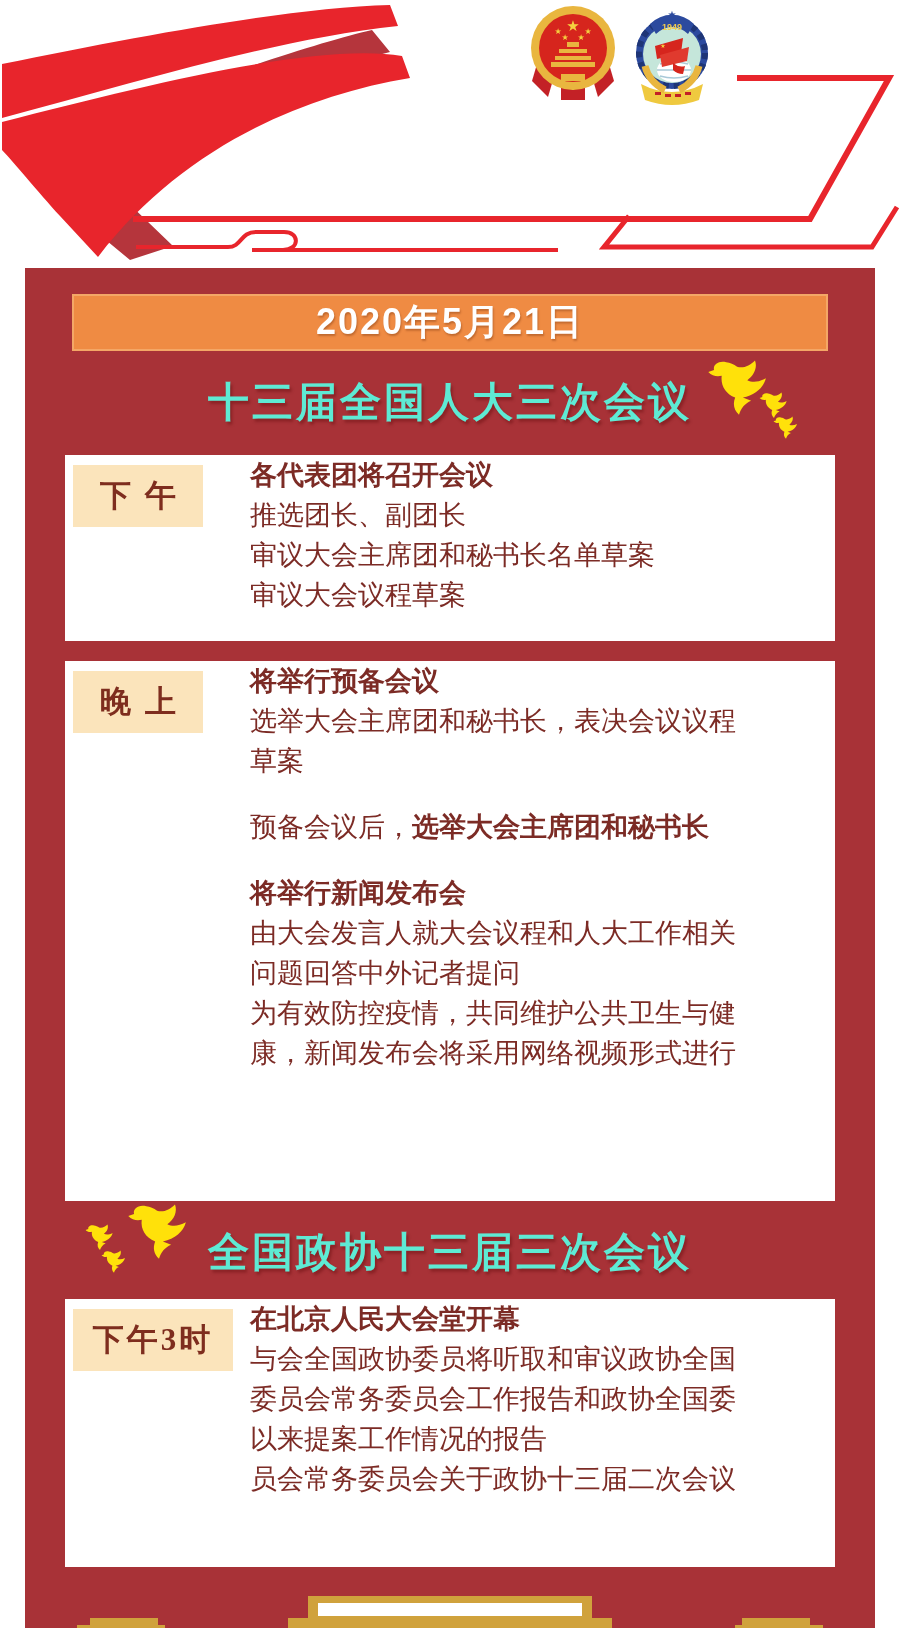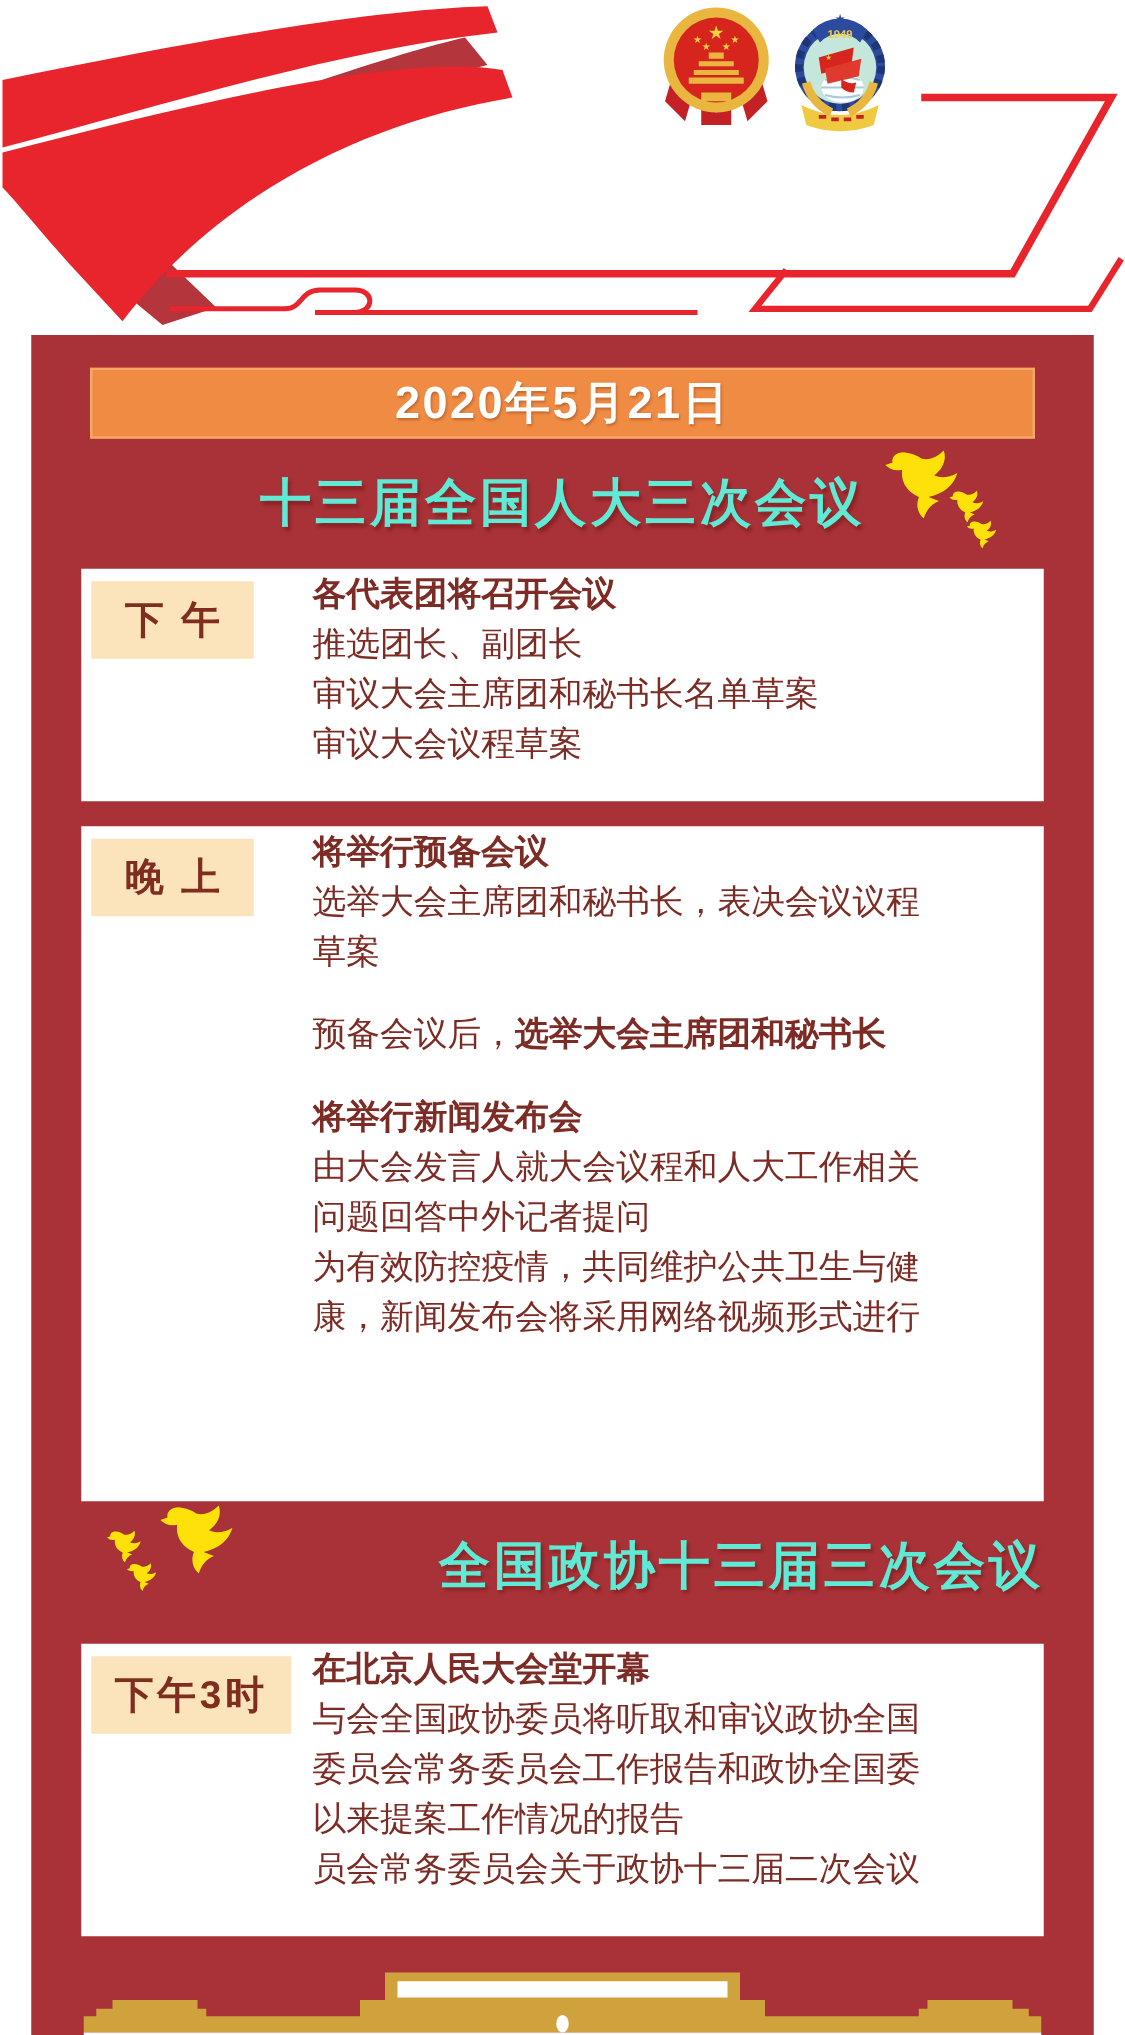--- a/index.html
+++ b/index.html
@@ -36,34 +36,34 @@
     margin:26px auto 0;width:756px;height:57px;background:var(--orange);
     box-shadow:inset 0 0 0 2px rgba(255,220,170,.35);
     display:flex;align-items:center;justify-content:center;
     color:#fff;font-size:36px;font-weight:800;letter-spacing:2px;
     text-shadow:1px 2px 2px rgba(90,30,0,.3);
   }
   .section-heading{
     position:relative;margin:18px auto 0;width:770px;height:66px;
     display:flex;align-items:center;justify-content:center;
   }
-  .section-heading.second{margin-top:16px;height:70px;justify-content:flex-end;}
+  .section-heading.second{margin-top:16px;height:70px;}
   .heading-text{
     color:#5eead4;font-size:41px;font-weight:900;letter-spacing:3px;white-space:nowrap;
     text-shadow:2px 3px 3px rgba(80,0,0,.35);
   }
   .doves{position:absolute;pointer-events:none;}
   .doves-right{right:16px;top:-12px;}
   .doves-left{left:14px;top:-16px;}
   .card{
-    position:relative;margin:20px auto 0;width:770px;background:#fff;overflow:hidden;
+    position:relative;margin:20px auto 0;width:770px;background:#fff;overflow:hidden;font-family:Liberation Serif, serif;
   }
   .card-1{height:186px;}
   .card-2{height:540px;}
-  .card-3{height:234px;margin-top:28px;}
+  .card-3{height:268px;margin-top:12px;}
   .time-label{
     position:absolute;left:8px;top:10px;width:130px;height:62px;background:var(--cream);
     display:flex;align-items:center;justify-content:center;
     color:#7E2D1E;font-size:31px;font-weight:900;
   }
   .time-label.spaced{letter-spacing:14px;text-indent:14px;}
   .time-label.wide{width:160px;letter-spacing:3px;}
   .card-body{
     margin-left:185px;color:var(--maroon);
     font-size:27px;line-height:40px;

